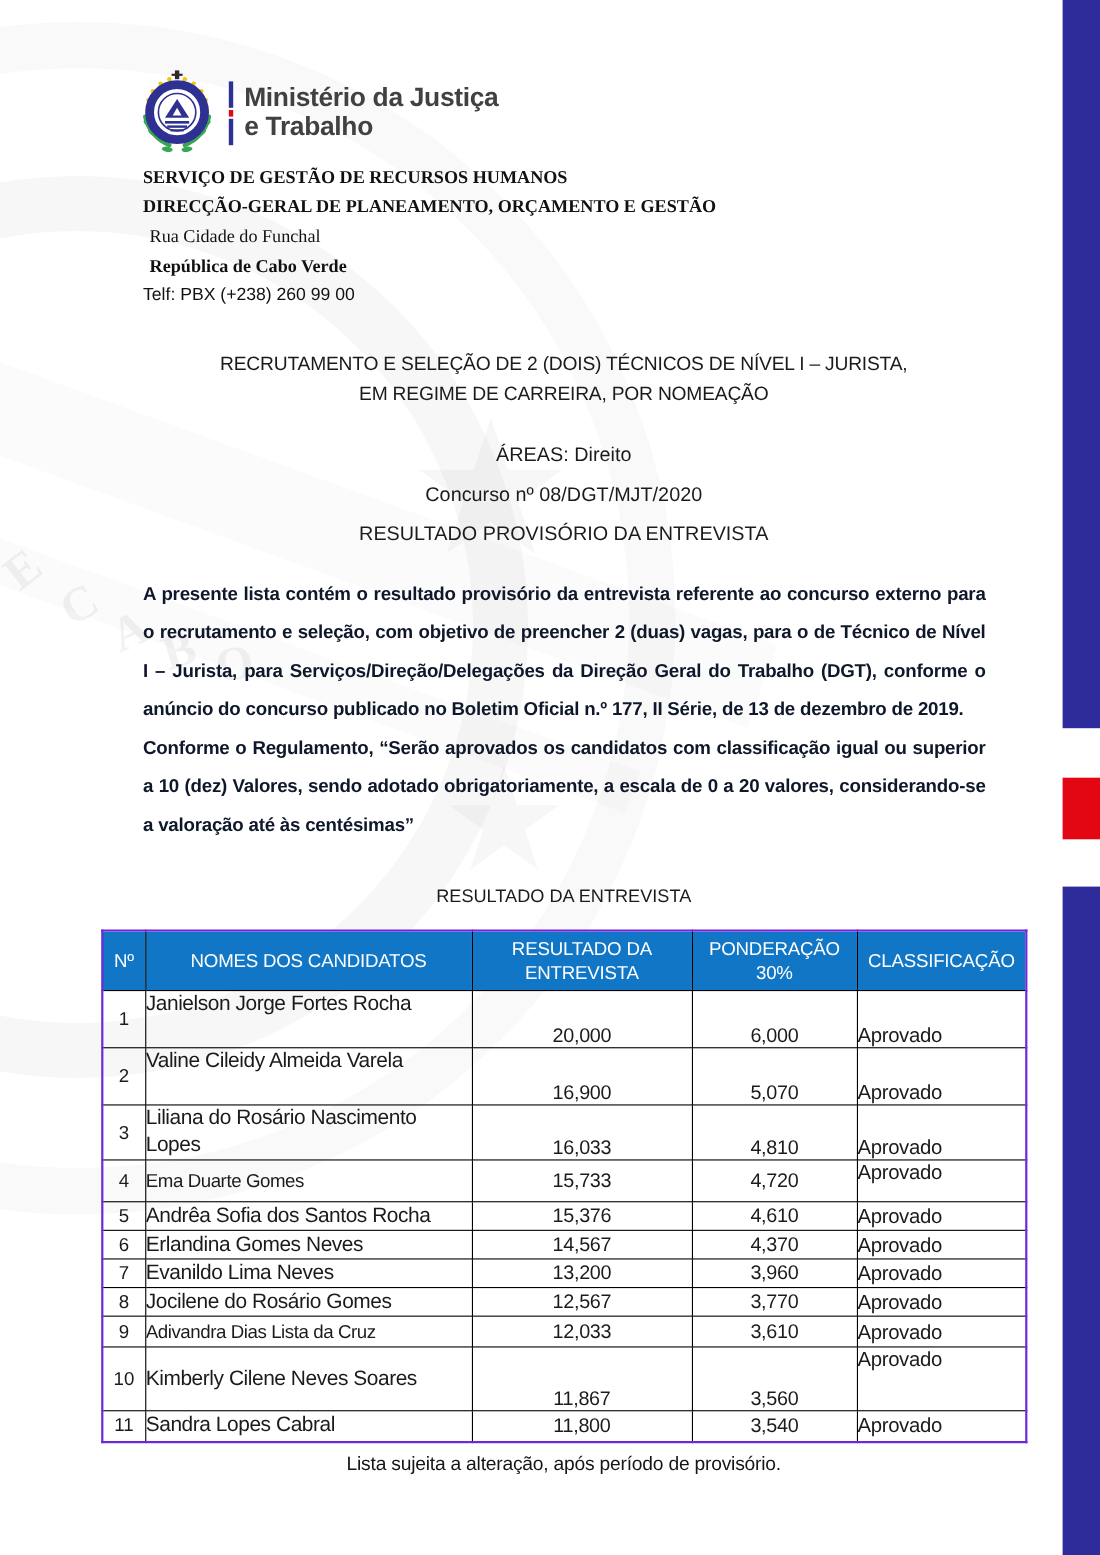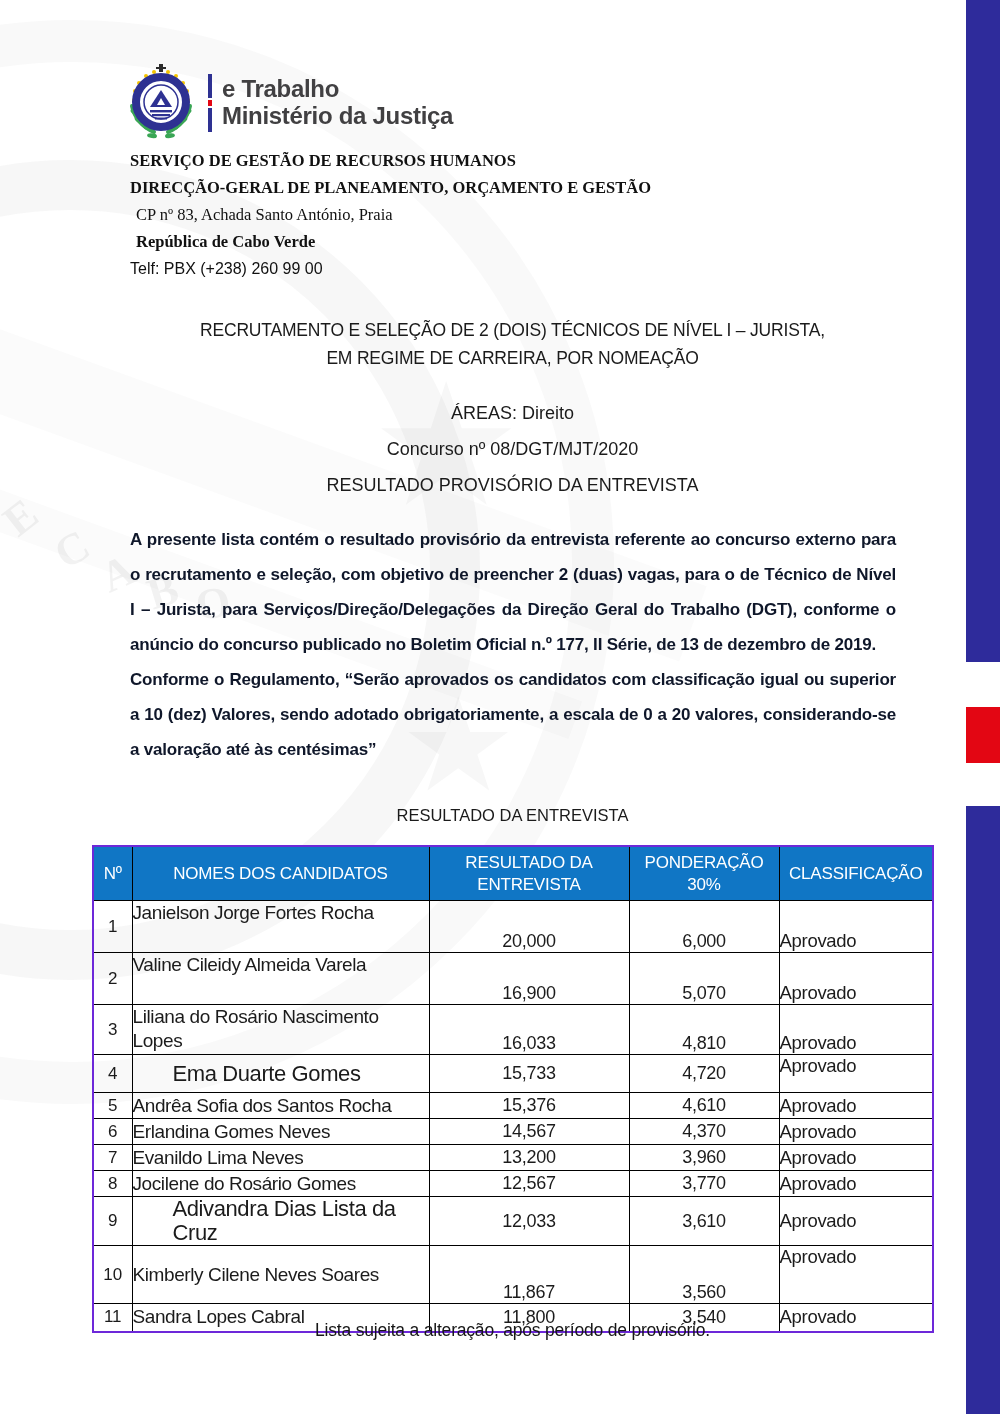--- a/index.html
+++ b/index.html
@@ -48,21 +48,21 @@
   .body-text p{margin:0;}
   
   .table-caption{position:absolute; left:130px; top:806px; width:765px; text-align:center; z-index:1; font-size:16.5px; color:#1b1b1b;}
   .results-table-wrap{position:absolute; left:92px; top:845px; z-index:1;}
   table.results{border-collapse:collapse; table-layout:fixed; width:840px; border:2px solid #6d28d9; background:transparent;}
   table.results td, table.results th{border:1.5px solid #000; padding:0; overflow:hidden;}
   th.th-cell{background:#1076c5; color:#ffffff; font-weight:normal; font-size:17px; line-height:22px;
     height:53px; text-align:center; vertical-align:middle; letter-spacing:-0.2px; padding:2px 4px;}
   td.cell-num{text-align:center; font-size:17px; vertical-align:middle;}
   td.cell-name{text-align:left; padding-left:10px; font-size:19px; letter-spacing:-0.4px; line-height:24px;}
-  td.cell-name.name-sm{font-size:22px;padding-left:40px;}
+  td.cell-name.name-sm{font-size:17px;}
   td.cell-val{text-align:center; font-size:18px; letter-spacing:-0.3px;}
   td.cell-cls{text-align:left; font-size:18.5px; letter-spacing:-0.3px;}
   .va-top{vertical-align:top; padding-top:3px;}
   .va-mid{vertical-align:middle;}
   .va-bottom{vertical-align:bottom; padding-bottom:5px;}
   tr.size-xl{height:52px;} tr.size-lg{height:50px;} tr.size-md{height:38px;}
   tr.size-sm{height:26px;} tr.size-sm2{height:28px;} tr.size-xxl{height:58px;}
   
   .footer-note{position:absolute; left:130px; top:1320px; width:765px; text-align:center; z-index:1; font-size:17.5px; letter-spacing:-0.2px; color:#161616;}
 </style>
@@ -130,29 +130,29 @@
       <rect x="28" y="48" width="22" height="2.4" fill="#2e3192"></rect>
       <rect x="30" y="52" width="18" height="2.2" fill="#2e3192"></rect>
       <rect x="33" y="55.5" width="12" height="2" fill="#2e3192"></rect>
     </svg>
     <div class="logo-divider">
       <div class="seg top"></div>
       <div class="dot"></div>
       <div class="seg bot"></div>
     </div>
     <div class="ministry-name">
+      <div>Ministério da Justiça</div>
       <div>e Trabalho</div>
-      <div>Ministério da Justiça</div>
     </div>
   </div>
 
   <div class="letterhead">
     <div class="lh-bold">SERVIÇO DE GESTÃO DE RECURSOS HUMANOS</div>
     <div class="lh-bold">DIRECÇÃO-GERAL DE PLANEAMENTO, ORÇAMENTO E GESTÃO</div>
-    <div class="lh-indent">CP nº 83, Achada Santo António, Praia</div>
+    <div class="lh-indent">Rua Cidade do Funchal</div>
     <div class="lh-bold lh-indent">República de Cabo Verde</div>
     <div class="lh-sans">Telf: PBX (+238) 260 99 00</div>
   </div>
 
   <div class="doc-title">
     <div>RECRUTAMENTO E SELEÇÃO DE 2 (DOIS) TÉCNICOS DE NÍVEL I – JURISTA,</div>
     <div>EM REGIME DE CARREIRA, POR NOMEAÇÃO</div>
   </div>
 
   <div class="subtitle sub-areas">ÁREAS: Direito</div>

